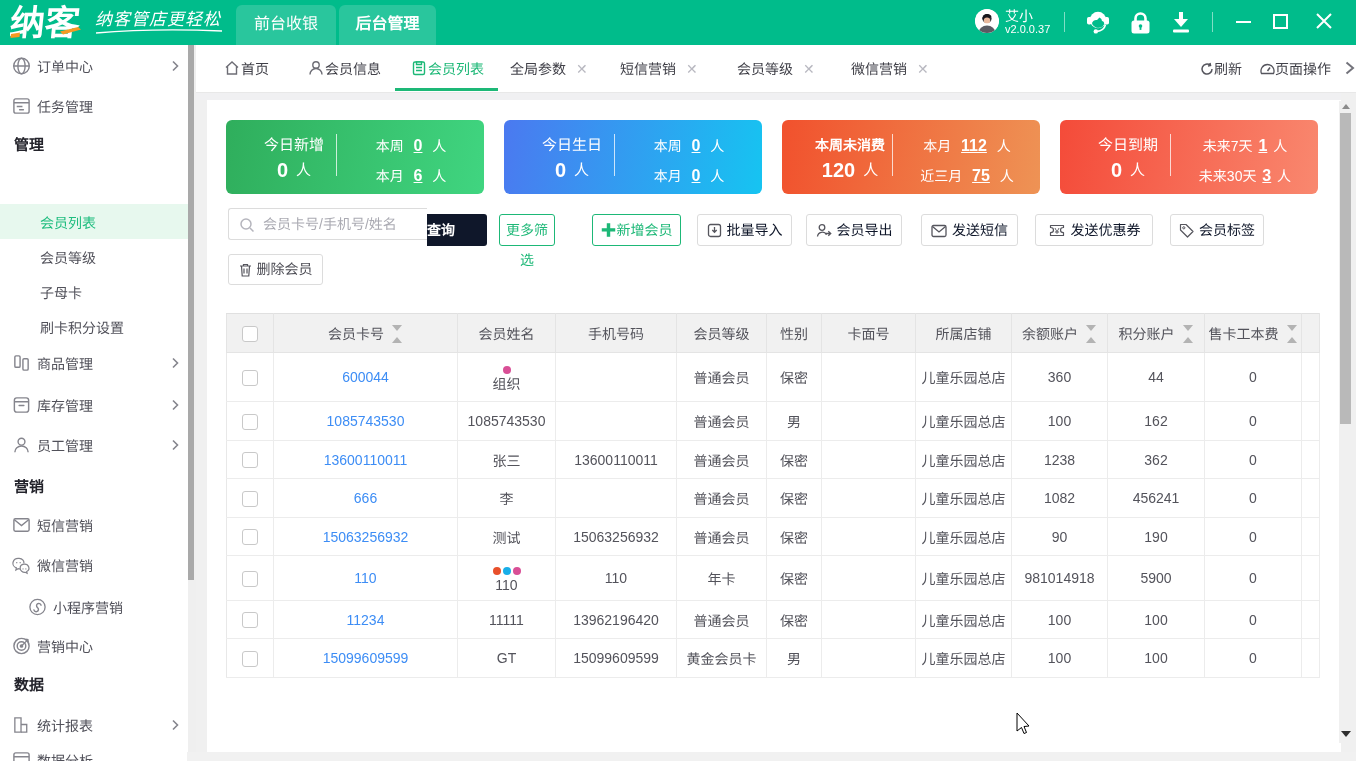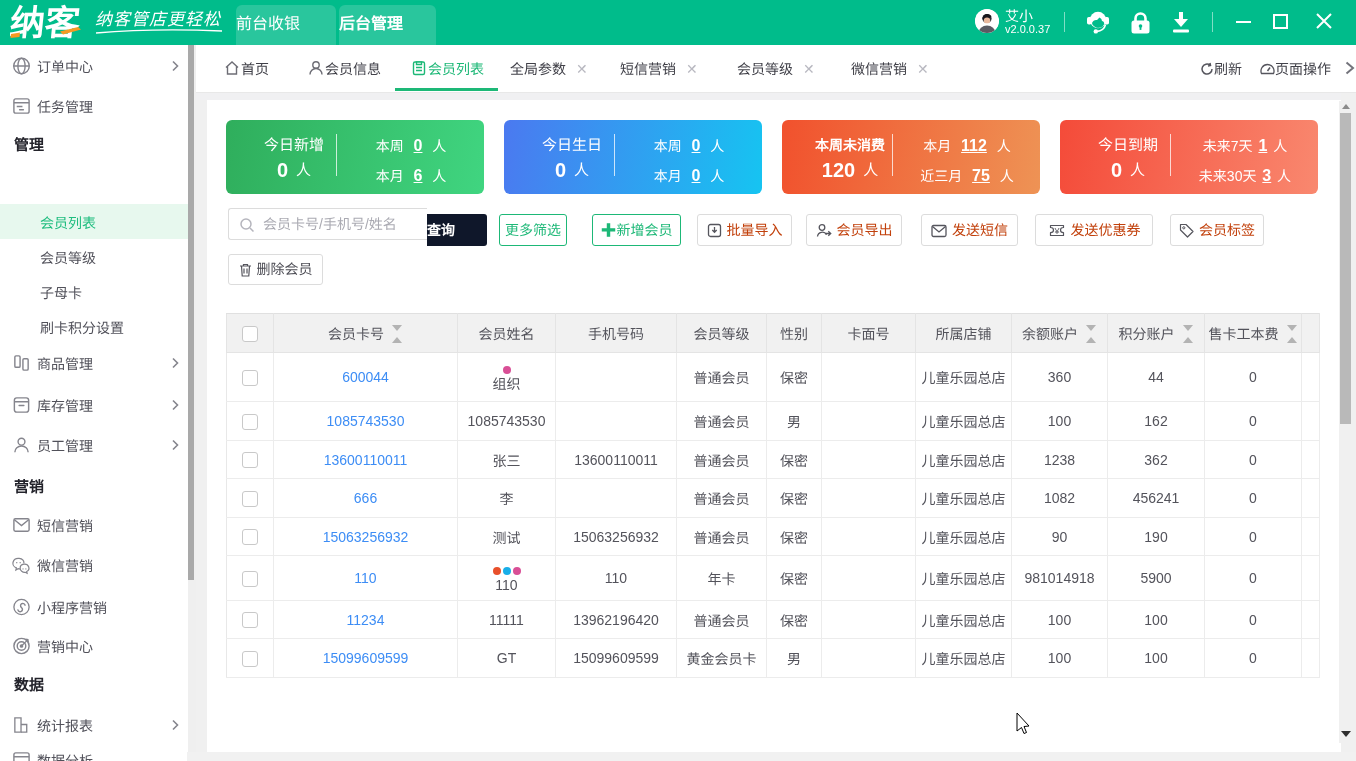--- a/index.html
+++ b/index.html
@@ -4,21 +4,21 @@
 <title>会员列表</title>
 <style>
 * { margin:0; padding:0; box-sizing:border-box; }
 html,body { width:1356px; height:761px; overflow:hidden; font-family:"Liberation Sans",sans-serif; }
 body { position:relative; background:#f0f0f0; }
 
 
 .header { position:absolute; left:0; top:0; width:1356px; height:45px; background:#00bc8b; }
 .logo { position:absolute; left:10px; top:4px; width:76px; height:38px; }
 .slogan { position:absolute; left:94px; top:6px; width:132px; height:34px; }
-.htab { position:absolute; top:5px; height:48px; border-radius:6px 6px 0 0; color:#fff; font-size:16px; line-height:38px; }
+.htab { position:absolute; top:5px; height:48px; border-radius:6px 6px 0 0; color:#fff; font-size:16px; text-align:center; line-height:38px; }
 .htab1 { left:236px; width:100px; background:rgba(255,255,255,.16); }
 .htabA { left:339px; width:97px; background:rgba(255,255,255,.16); font-weight:bold; }
 .htabA .ul { position:absolute; left:16px; right:16px; bottom:5px; height:3px; background:#fff; border-radius:2px;}
 .avatar { position:absolute; left:975px; top:9px; width:24px; height:24px; border-radius:50%; background:#fff; overflow:hidden; }
 .uname { position:absolute; left:1005px; top:5px; color:#fff; font-size:14px; }
 .uver { position:absolute; left:1005px; top:23px; color:#fff; font-size:11px; }
 .hsep { position:absolute; top:12px; width:1px; height:20px; background:rgba(255,255,255,.5); }
 .hicon { position:absolute; top:12px; }
 .wmin { position:absolute; left:1236px; top:21px; width:15px; height:2px; background:#fff; }
 .wmax { position:absolute; left:1273px; top:14px; width:15px; height:15px; border:2px solid #fff; }
@@ -63,21 +63,21 @@
 .card .r2 { margin-top:10px; }
 .card .rgt u { font-weight:bold; font-size:16px; margin:0 2px; }
 .card1 { left:226px; background:linear-gradient(100deg,#2fae5c,#40d580); }
 .card2 { left:504px; background:linear-gradient(100deg,#4b79f0,#16c4f1); }
 .card3 { left:782px; background:linear-gradient(100deg,#f1512d,#ee9355); }
 .card4 { left:1060px; background:linear-gradient(100deg,#f44b39,#f9886f); }
 .sinput { position:absolute; left:228px; top:208px; width:199px; height:32px; border:1px solid #dcdcdc; border-right:none; border-radius:3px 0 0 3px; background:#fff; color:#aaaab2; font-size:14px; line-height:30px; padding-left:34px; }
 .btn-q { position:absolute; left:427px; top:214px; width:60px; height:32px; background:#0f172a; color:#fff; font-size:14px; font-weight:bold; text-align:left; line-height:32px; border-radius:0 3px 3px 0; }
 .btn { position:absolute; top:214px; height:32px; border-radius:3px; font-size:14px; text-align:center; line-height:30px; background:#fff; }
 .btn.g { border:1px solid #1db877; color:#1db877; }
-.btn.w { border:1px solid #dcdcdc; color:#c2410c; }
+.btn.w { border:1px solid #dcdcdc; color:#0f172a; }
 .btn .bic { display:inline-block; vertical-align:-3px; margin-right:5px; }
 .btn-del { position:absolute; left:228px; top:254px; width:95px; height:31px; border:1px solid #dcdcdc; border-radius:3px; color:#4c4c54; font-size:14px; text-align:center; line-height:29px; background:#fff; }
 
 
 .tbl { position:absolute; left:226px; top:313px; width:1093px; }
 .tbl table { border-collapse:collapse; table-layout:fixed; width:1093px; font-size:14px; color:#53535b; }
 .tbl th { background:#f1f1f1; font-weight:normal; height:39px; border:1px solid #e4e4e4; border-top:1px solid #e0e0e0; position:relative; }
 .tbl td { border:1px solid #ececec; border-left:1px solid #e8e8e8; text-align:center; height:30px; background:#fff; }
 .tbl a { color:#3d8df5; text-decoration:none; }
 .cb { display:inline-block; width:16px; height:16px; border:1px solid #c9c9c9; border-radius:3px; background:#fff; vertical-align:middle; }
@@ -220,21 +220,21 @@
     <svg class="ic" viewBox="0 0 20 20" fill="none" stroke="#85858d" stroke-width="1.3">
       <path d="M12.6 8.2 a5.8 5.2 0 1 0 -8 4.8 l-.5 2.2 2.3 -1.3 a6 5.5 0 0 0 2 .2"></path>
       <path d="M8.6 13.3 a4.6 4.2 0 1 1 6.9 3.6 l.4 1.9 -1.9 -1.1 a4.8 4.4 0 0 1 -5.4 -4.4 Z"></path>
       <circle cx="5" cy="7.5" r="0.75" fill="#85858d" stroke="none"></circle>
         <circle cx="8.6" cy="7.5" r="0.75" fill="#85858d" stroke="none"></circle>
       <circle cx="11.6" cy="14.2" r="0.65" fill="#85858d" stroke="none"></circle>
         <circle cx="14.6" cy="14.2" r="0.65" fill="#85858d" stroke="none"></circle>
     </svg>
     <span class="txt">微信营销</span>
   </div>
-  <div class="mi" style="top:542px;">
+  <div class="mi" style="top:542px;margin-left:16px;">
     <svg class="ic" viewBox="0 0 20 20" fill="none" stroke="#85858d" stroke-width="1.4">
       <circle cx="10" cy="10" r="8"></circle>
       <path d="M6.2 12.5 a2.4 2.4 0 1 0 3.8 -1.9 a2.4 2.4 0 1 1 3.8 -2" stroke-width="1.5"></path>
     </svg>
     <span class="txt">小程序营销</span>
   </div>
   <div class="mi" style="top:581px;">
     <svg class="ic" viewBox="0 0 20 20" fill="none" stroke="#85858d" stroke-width="1.5">
       <circle cx="10" cy="10" r="8"></circle>
         <circle cx="10" cy="10" r="4.5"></circle>
@@ -349,21 +349,21 @@
       <div class="r1">未来7天&nbsp;<u>1</u>&nbsp;人</div>
       <div class="r2">未来30天&nbsp;<u>3</u>&nbsp;人</div>
     </div>
 </div>
 
 <div class="sinput"><svg width="16" height="16" viewBox="0 0 16 16" fill="none" stroke="#b5b5bd" stroke-width="1.5" style="position:absolute; left:10px; top:8px;">
       <circle cx="7" cy="7" r="5"></circle>
       <path d="M11 11 L14.5 14.5"></path>
     </svg>会员卡号/手机号/姓名</div>
 <div class="btn-q">查询</div>
-<div class="btn g" style="left:499px; width:68px;">更多筛选</div>
+<div class="btn g" style="left:499px; width:56px;">更多筛选</div>
 <div class="btn g" style="left:592px; width:89px; font-weight:normal;"><span style="font-size:16px; vertical-align:-1px;">✚</span>新增会员</div>
 <div class="btn w" style="left:697px; width:95px;">
   <svg class="bic" width="15" height="15" viewBox="0 0 15 15" fill="none" stroke="#55555d" stroke-width="1.3">
       <rect x="1.5" y="1.5" width="12" height="12" rx="2"></rect>
       <path d="M7.5 4 V9 M5.3 7 L7.5 9.3 L9.7 7"></path>
     </svg>批量导入
 </div>
 <div class="btn w" style="left:806px; width:96px;">
   <svg class="bic" width="16" height="15" viewBox="0 0 16 15" fill="none" stroke="#55555d" stroke-width="1.3">
       <circle cx="6" cy="4.5" r="2.8"></circle>

